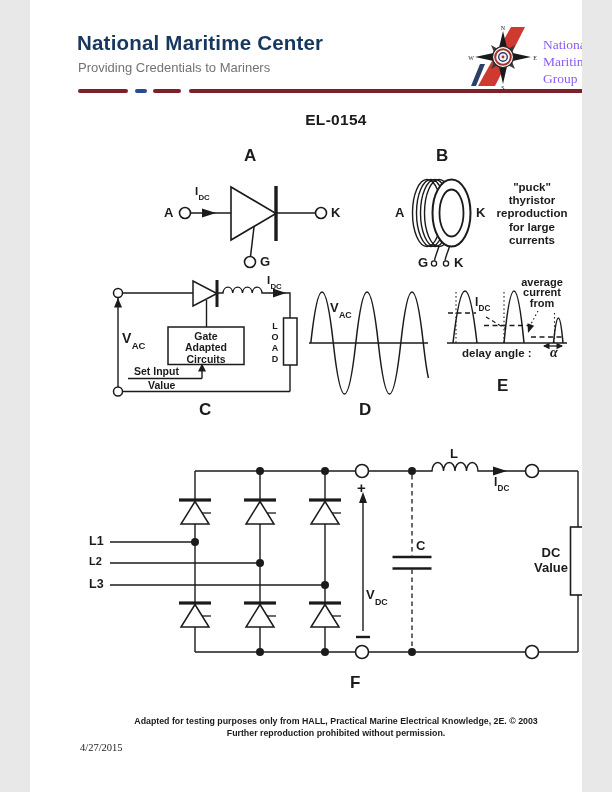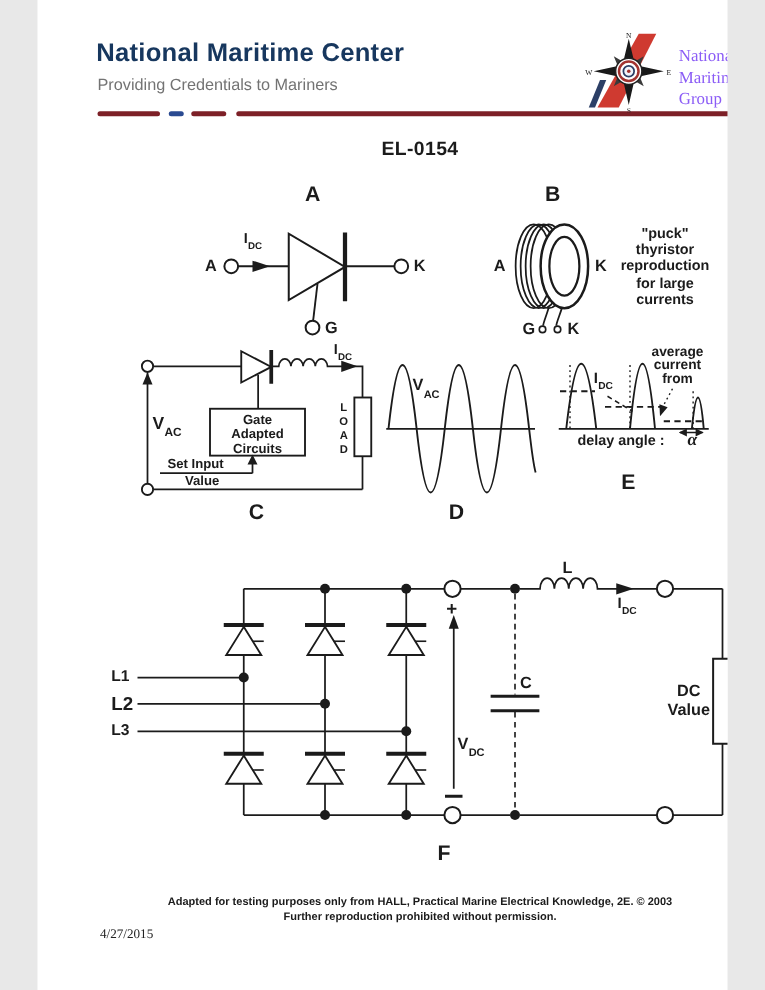--- a/index.html
+++ b/index.html
@@ -255,21 +255,21 @@
   <div class="stack" style="left:480px;top:277px;width:64px;font-size:11px;line-height:10.4px;">
     <div>average</div>
     <div>current</div>
     <div>from</div>
   </div>
   <div class="lbl" style="left:432px;top:348px;font-size:11.5px;">delay angle :</div>
   <div class="lbl" style="left:520px;top:346px;font-size:14px;font-family:'Liberation Serif',serif;font-style:italic;">α</div>
 
   <div class="figlabel" style="left:320px;top:674px;">F</div>
   <div class="lbl" style="left:59px;top:535px;font-size:12.5px;">L1</div>
-  <div class="lbl" style="left:59px;top:556px;font-size:15px;">L2</div>
+  <div class="lbl" style="left:59px;top:556px;font-size:11px;">L2</div>
   <div class="lbl" style="left:59px;top:578px;font-size:12.5px;">L3</div>
   <div class="lbl" style="left:327px;top:480px;font-size:15px;">+</div>
   <div class="lbl" style="left:420px;top:447px;font-size:13px;">L</div>
   <div class="lbl" style="left:386px;top:539px;font-size:13px;">C</div>
   <div class="lbl" style="left:336px;top:588px;font-size:13px;"><span>V</span><sub>DC</sub></div>
   <div class="lbl" style="left:464px;top:476px;font-size:12px;"><span>I</span><sub>DC</sub></div>
   <div class="stack" style="left:500px;top:546px;width:42px;font-size:13px;line-height:14.5px;">
     <div>DC</div>
     <div>Value</div>
   </div>

